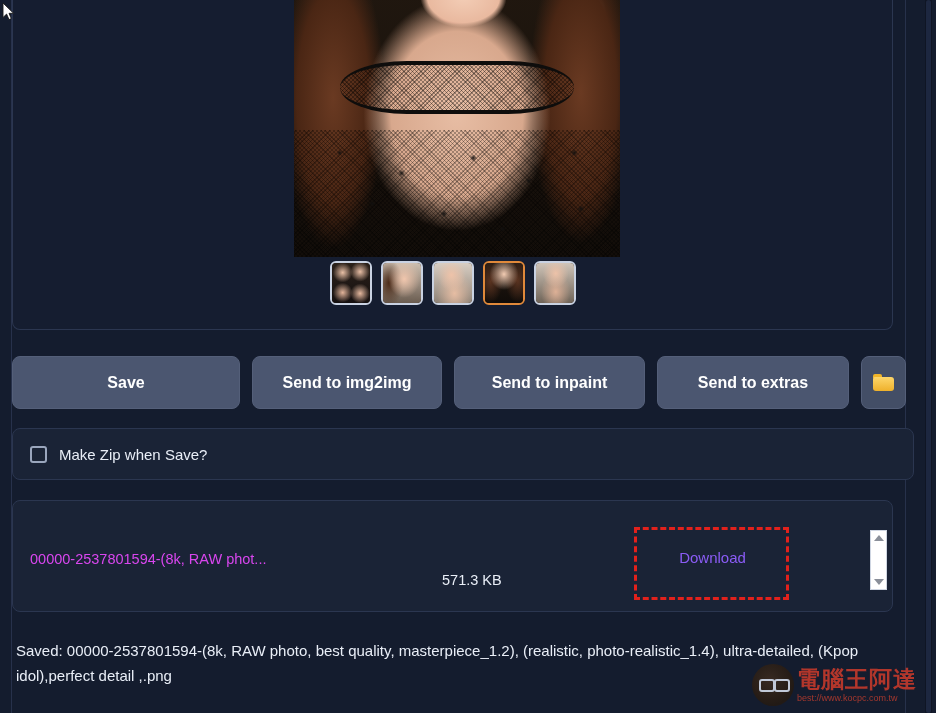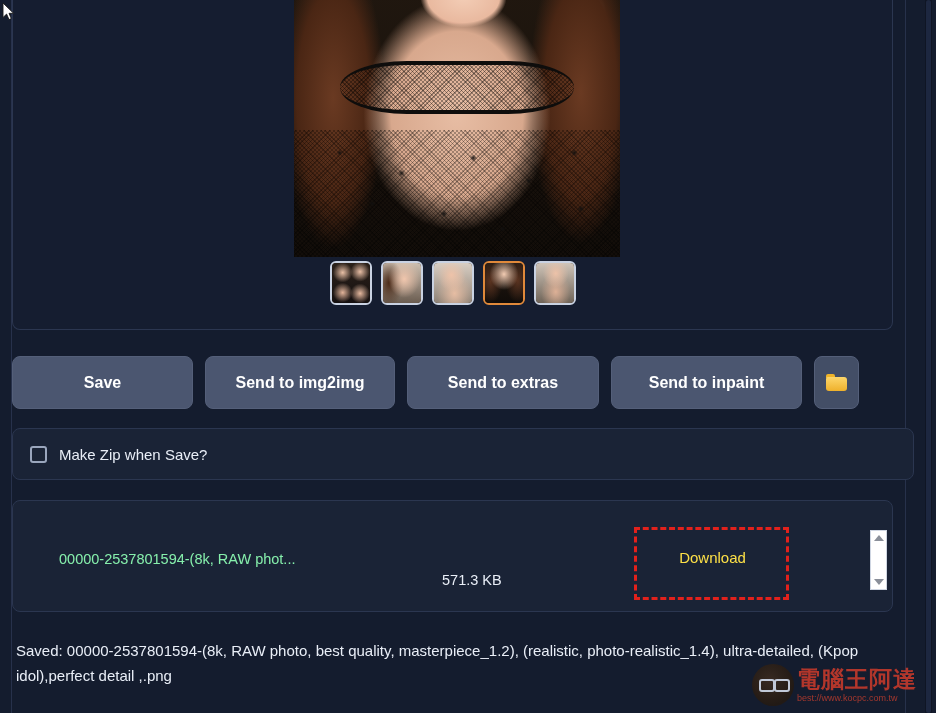--- a/index.html
+++ b/index.html
@@ -158,21 +158,21 @@
     font-size: 16px;
     font-weight: bold;
     font-family: "Liberation Sans", sans-serif;
     display: flex;
     align-items: center;
     justify-content: center;
     cursor: pointer;
     box-sizing: border-box;
     white-space: nowrap;
   }
-  .btn.save          { width: 181px; }
+  .btn.save          { width: 228px; }
   .btn.img2img       { width: 190px; text-align: right; }
   .btn.inpaint       { width: 191px; }
   .btn.extras        { width: 192px; }
   .btn.folder {
     width: 45px;
     font-size: 20px;
     background: #434e66;
   }
   .folder-glyph {
     width: 22px; height: 17px;
@@ -238,23 +238,22 @@
     position: absolute;
     left: 0; right: 0; top: 38px;
     height: 40px;
     display: flex;
     align-items: center;
   }
   #file-name {
     position: absolute;
     left: 17px;
     font-size: 14.5px;
-    color: #86efac;
+    color: #d946ef;
     white-space: nowrap;
-    margin-left: 29px;
   }
   #file-size {
     position: absolute;
     left: 429px;
     font-size: 14.5px;
     color: #e9eef7;
     white-space: nowrap;
     margin-top: 41px;
   }
   #download-wrap {
@@ -268,21 +267,21 @@
   #download-highlight {
     position: absolute;
     left: 634px; top: 527px;
     width: 155px; height: 73px;
     border: 3px dashed #e2211c;
     box-sizing: border-box;
     pointer-events: none;
   }
   #download-link {
     font-size: 15px;
-    color: #fde047;
+    color: #8b5cf6;
     cursor: pointer;
     text-decoration: none;
   }
 
   
   #file-scroll {
     position: absolute;
     right: 5px; top: 29px;
     width: 17px; height: 60px;
     background: #ffffff;
@@ -415,22 +414,22 @@
         </div>
       <div class="thumb t5">
           <div class="t-body"></div>
         </div>
     </div>
   </div>
 
   <div id="button-row">
     <div class="btn save">Save</div>
     <div class="btn img2img">Send to img2img</div>
+    <div class="btn inpaint">Send to inpaint</div>
     <div class="btn extras">Send to extras</div>
-    <div class="btn inpaint">Send to inpaint</div>
     <div class="btn folder">
       <span class="folder-glyph"></span>
     </div>
   </div>
 
   <div id="zip-panel">
     <div class="checkbox"></div>
     <div id="zip-label">Make Zip when Save?</div>
   </div>
 

